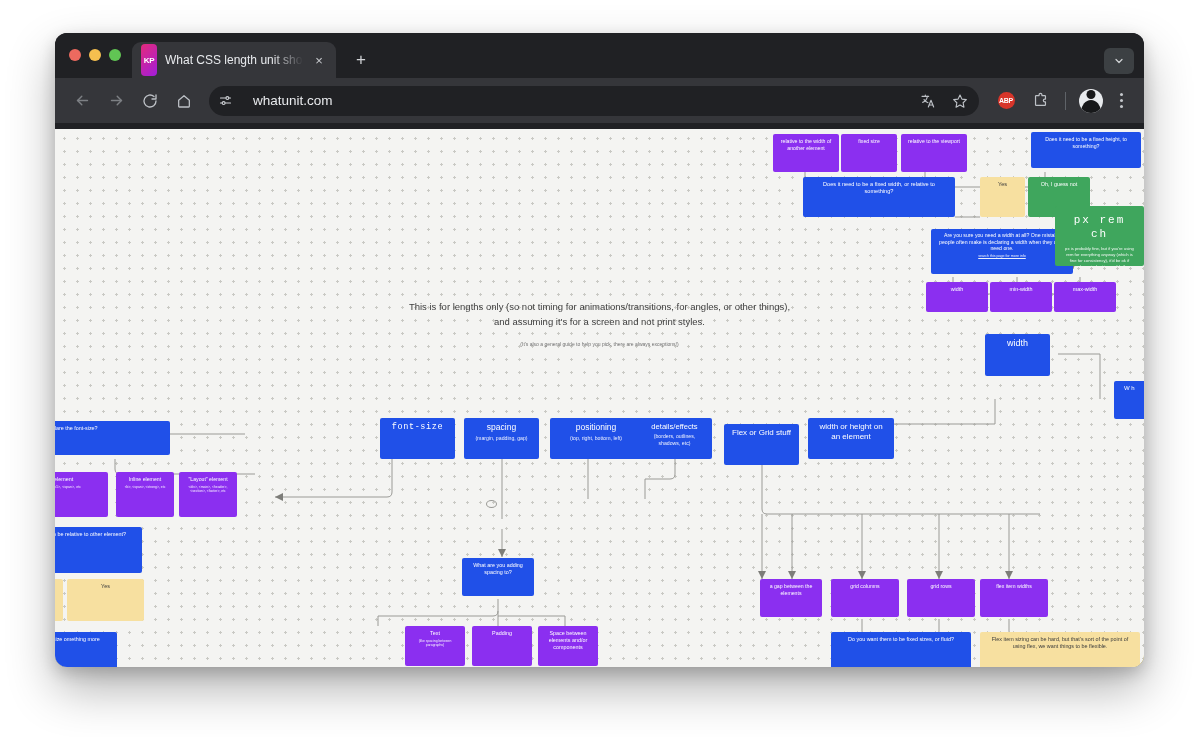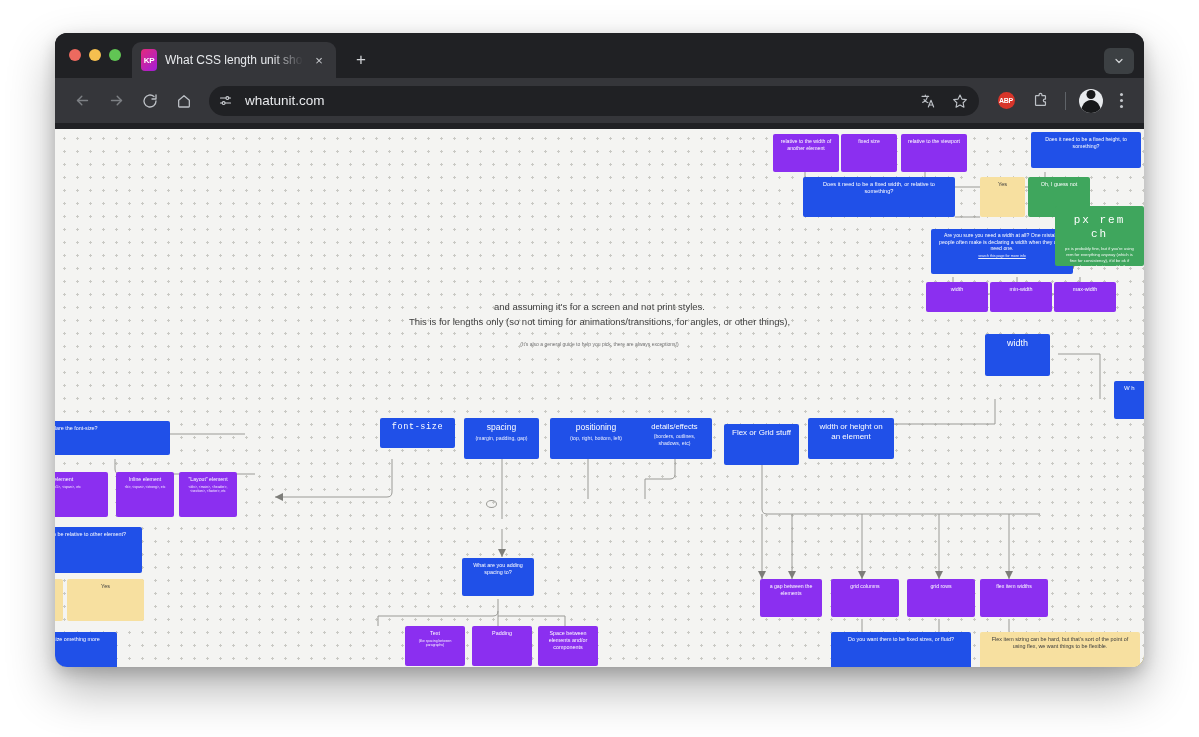--- a/index.html
+++ b/index.html
@@ -60,21 +60,21 @@
     width: 204px;
     background: #35363a;
     border-radius: 9px 9px 0 0;
     display: flex;
     align-items: center;
     padding: 0 9px;
     gap: 8px;
     position: relative;
   }
   .favicon {
-    width: 16px; height: 22px;
+    width: 16px; height: 32px;
     border-radius: 4px;
     background: linear-gradient(135deg, #e42a7b 0%, #a21ddb 100%);
     color: #fff;
     font-size: 8px;
     font-weight: bold;
     display: flex; align-items: center; justify-content: center;
     flex: 0 0 auto;
     letter-spacing: -0.3px;
     text-align: right;
   }
@@ -133,21 +133,21 @@
   .omnibox {
     flex: 1 1 auto;
     height: 30px;
     margin-left: 6px;
     margin-right: 8px;
     background: #202124;
     border-radius: 16px;
     display: flex;
     align-items: center;
     padding-left: 4px;
-    gap: 8px;
+    gap: 16px;
   }
   .site-info {
     width: 24px; height: 24px;
     border-radius: 50%;
     display: flex; align-items: center; justify-content: center;
     color: #cfd2d6;
     flex: 0 0 auto;
   }
   .url-text {
     color: #e8eaed;
@@ -522,27 +522,27 @@
       <div class="node blue" style="left:930px; top:205px; width:65px; height:42px;">
         <span class="t" style="font-size:9px">width</span>
       </div>
 
       <div class="node blue" style="left:1059px; top:252px; width:40px; height:38px; align-items:flex-start; padding-left:10px;">
         <span class="t" style="font-size:6px; text-align:left">W h</span>
       </div>
 
       <div class="hero" style="top:162px;">
         <div class="hero-sub">
+          <div>This is for lengths only (so not timing for animations/transitions, for angles, or other things),</div>
           <div>and assuming it's for a screen and not print styles.</div>
-          <div>This is for lengths only (so not timing for animations/transitions, for angles, or other things),</div>
         </div>
         <div class="hero-note">(It's also a general guide to help you pick, there are always exceptions!)</div>
       </div>
 
-      <div class="node blue" style="left:325px; top:289px; width:75px; height:30px;">
+      <div class="node blue" style="left:325px; top:289px; width:75px; height:41px;">
         <span class="t mono" style="font-size:8.5px">font-size</span>
       </div>
       <div class="node blue" style="left:409px; top:289px; width:75px; height:41px;">
         <span class="t">spacing</span>
         <span class="sub">(margin, padding, gap)</span>
       </div>
       <div class="node blue" style="left:495px; top:289px; width:92px; height:41px;">
         <span class="t">positioning</span>
         <span class="sub">(top, right, bottom, left)</span>
       </div>

